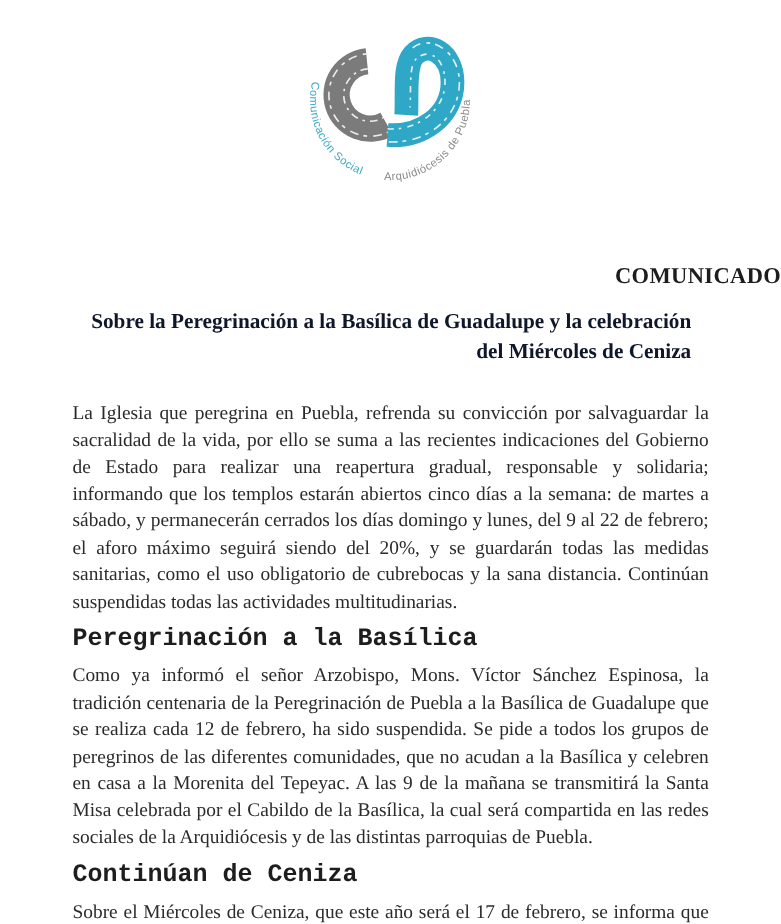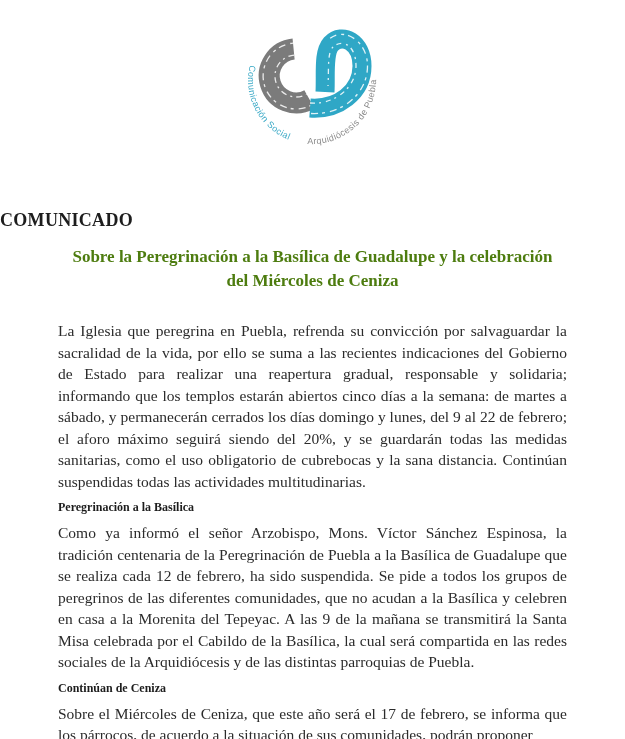--- a/index.html
+++ b/index.html
@@ -18,51 +18,52 @@
   }
   .dateline{
     position:absolute;
     top:157px;right:58px;
     font-size:15.5px;
     color:#242424;
   }
   .doc-title{
     position:absolute;
     top:210px;left:0;width:100%;
-    text-align:left;
+    text-align:right;
     font-size:18px;
     font-weight:bold;
     color:#1d1d1d;
     letter-spacing:.3px;
   }
   .doc-subtitle{
     position:absolute;
     top:245px;left:72px;width:481px;
-    text-align:center;
+    text-align:right;
     font-size:17px;
     font-weight:bold;
     line-height:24px;
-    color:#4d7c0f;
+    color:#0f172a;
   }
   .content{
     position:absolute;
     top:320px;left:58px;width:509px;
   }
   .content p{
     margin:0 0 8px 0;
     font-size:15.5px;
     line-height:21.5px;
     text-align:justify;
     color:#2b2b2b;
   }
   .content h2{
     margin:1px 0 7px 0;
-    font-size:12px;
+    font-size:20px;
     font-weight:bold;
     color:#1d1d1d;
+    font-family:Liberation Mono, monospace;
   }
   .arc-text{
     font-family:"Liberation Sans","DejaVu Sans",sans-serif;
     font-size:9px;
     letter-spacing:.4px;
   }
 </style>
 </head>
 <body>
 

